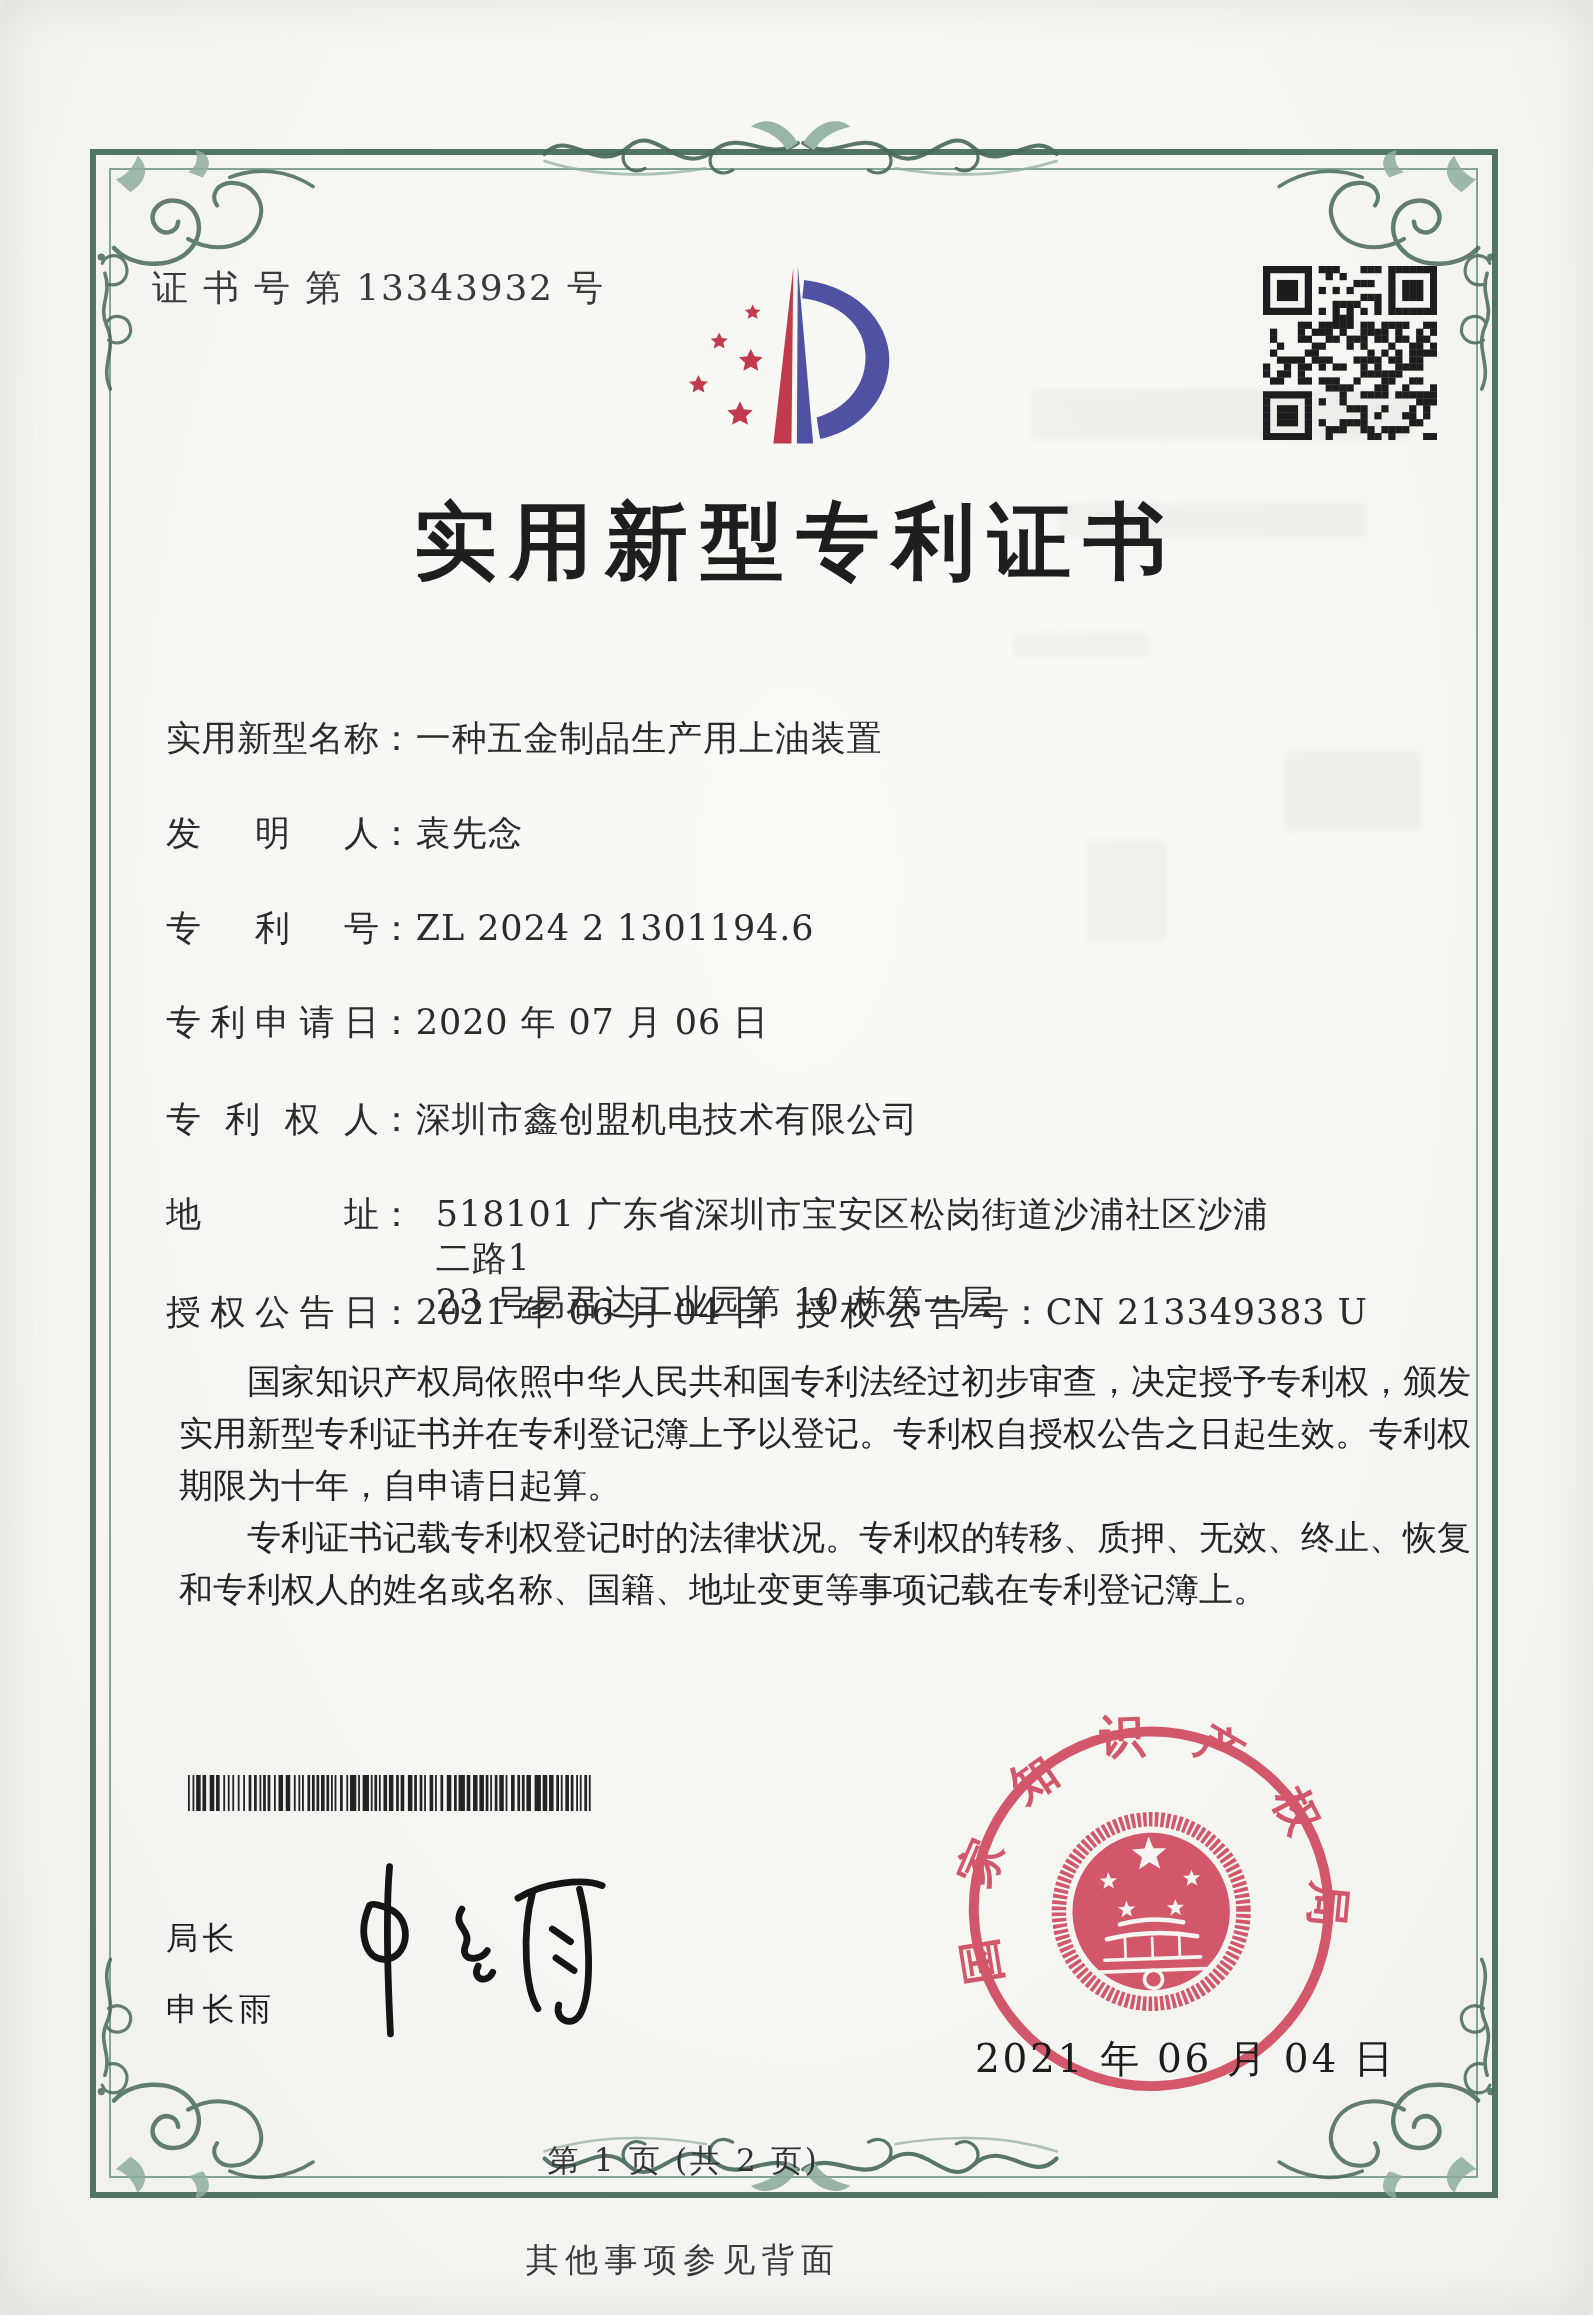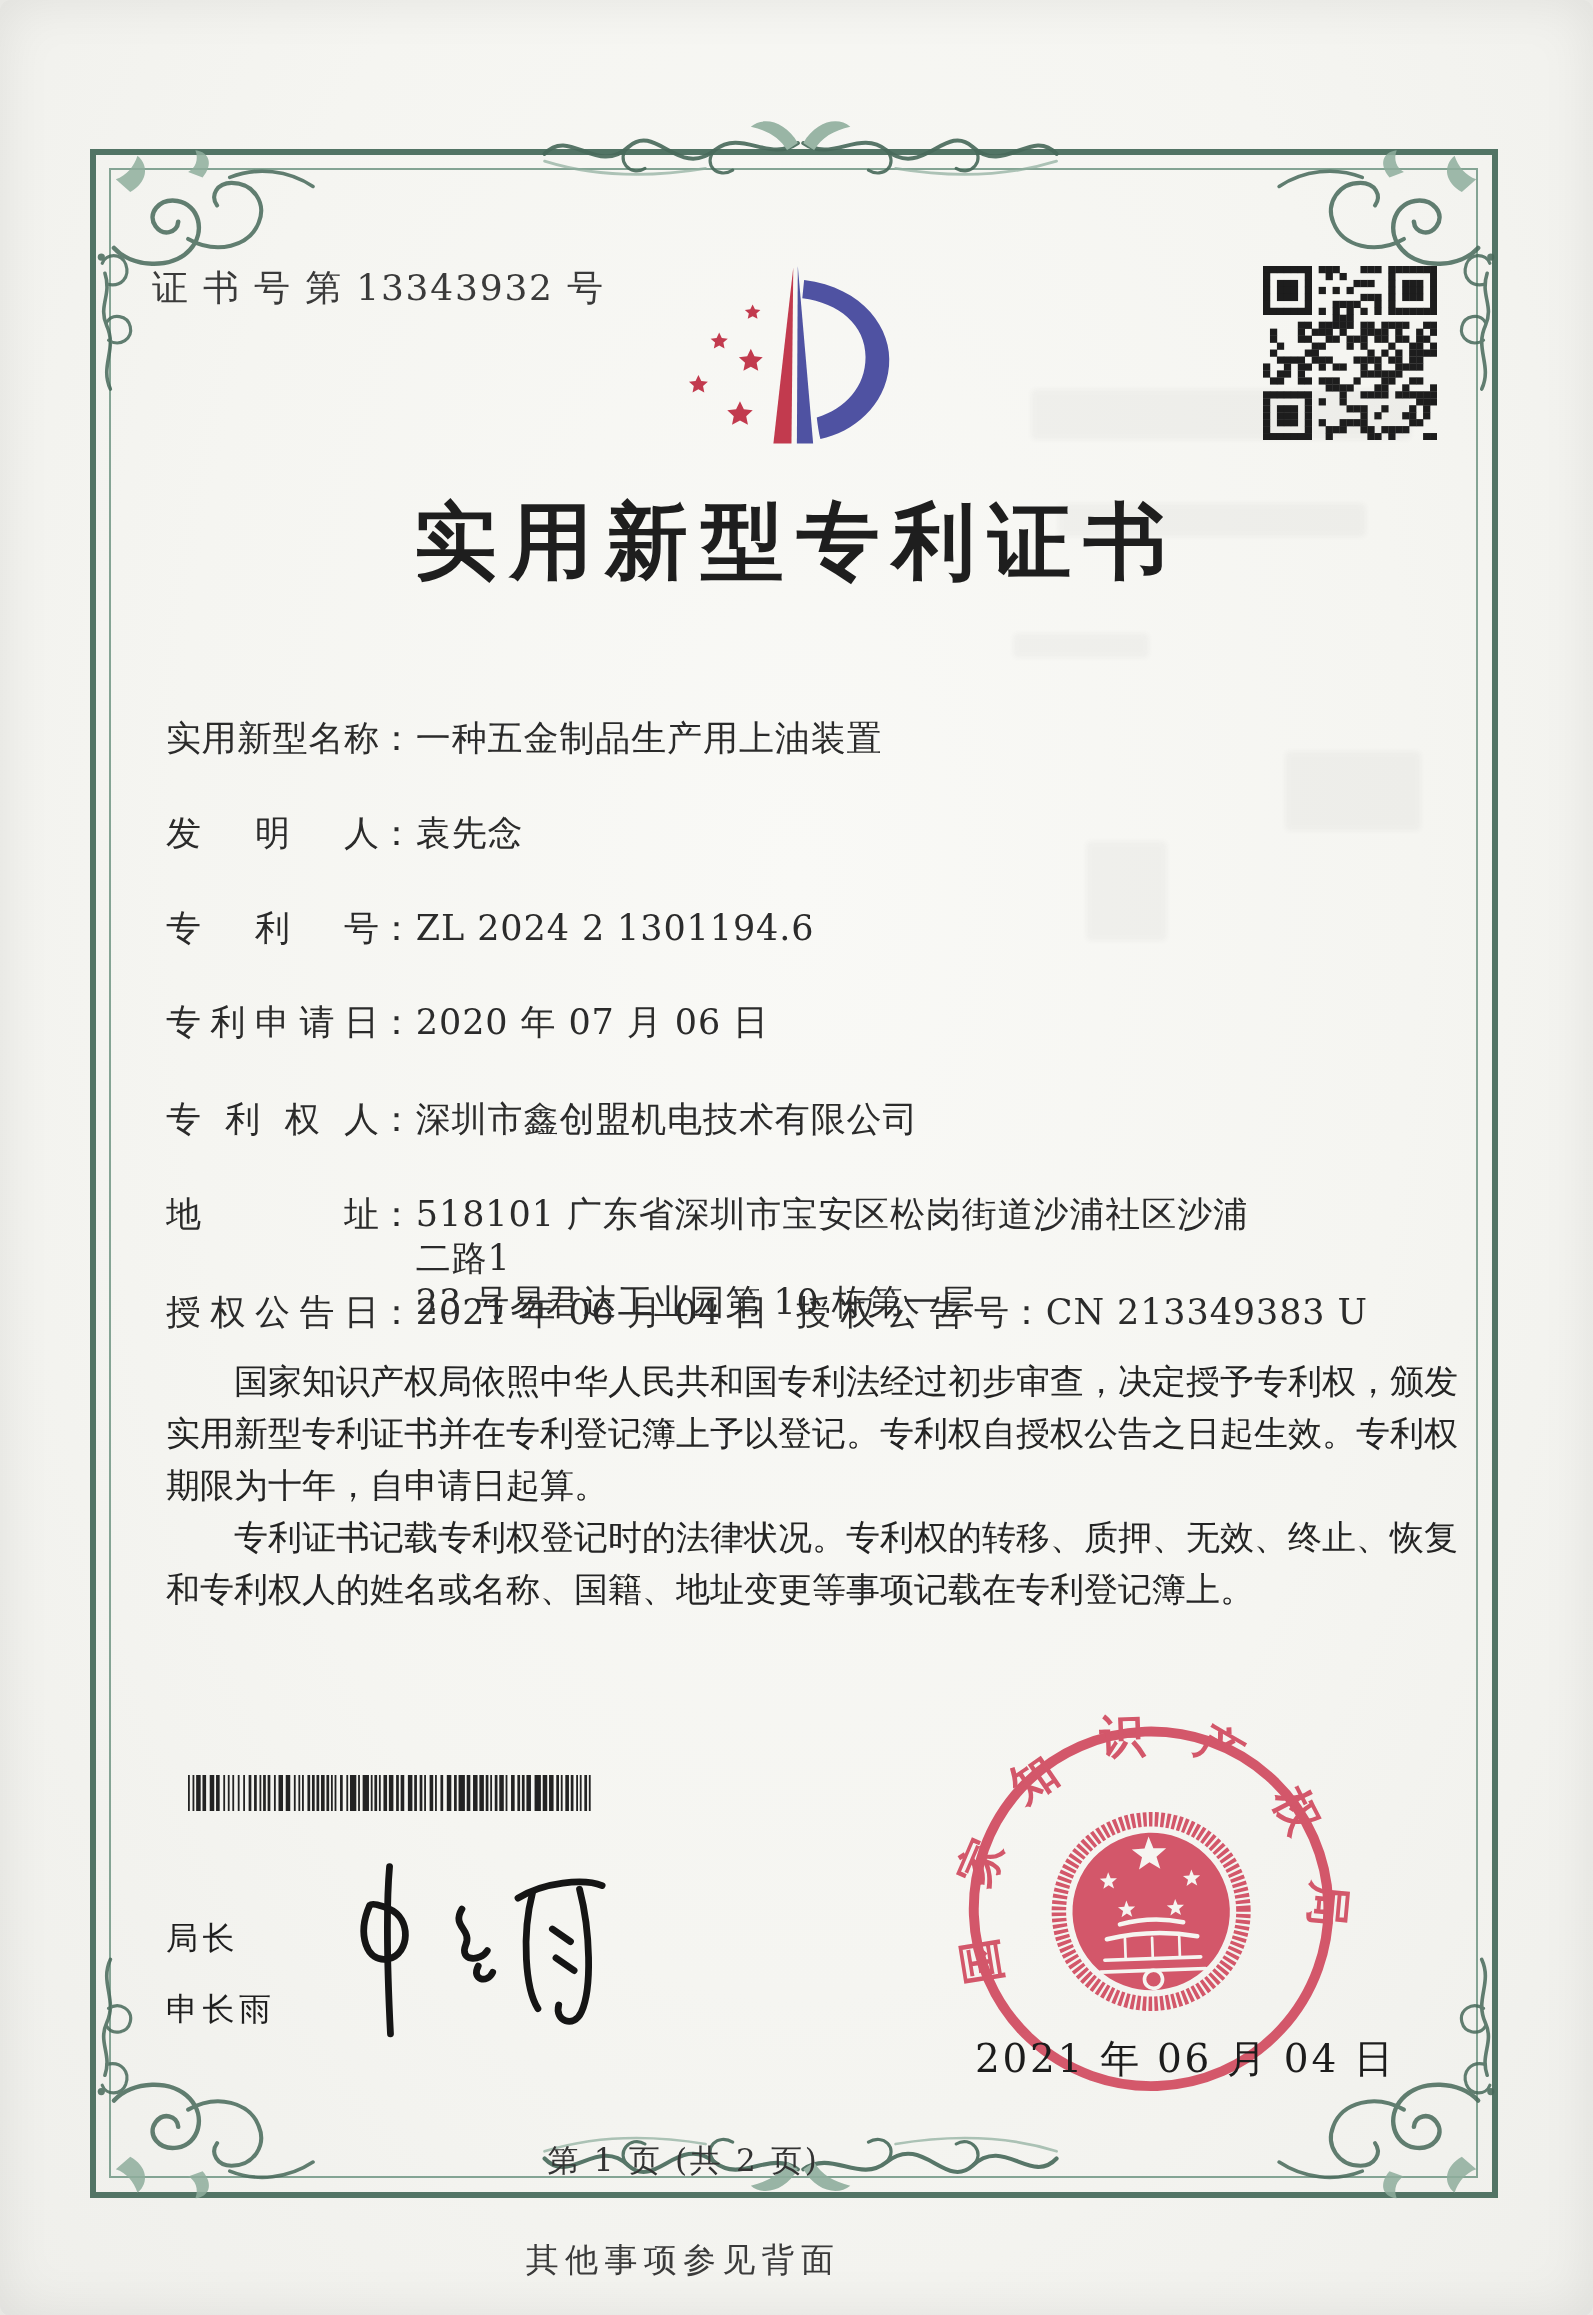--- a/index.html
+++ b/index.html
@@ -31,23 +31,23 @@
   .logo{position:absolute;left:665px;top:253px;width:271px;height:215px;}
   .qr{position:absolute;left:1263px;top:266px;width:174px;height:174px;}
   .title{position:absolute;left:50%;top:487px;transform:translateX(-50%);
     font-size:83px;font-weight:bold;letter-spacing:12.7px;white-space:nowrap;color:#1e1e1e;}
   
   .field-row{position:absolute;display:flex;align-items:flex-start;font-size:35px;line-height:45px;white-space:nowrap;}
   .justify-label{display:flex;justify-content:space-between;width:213px;}
   .fcolon{margin:0 1.8px 0 0;}
   .fvalue{letter-spacing:0.9px;}
   .addr-lines{white-space:normal;width:868px;}
-  .addr-lines div{line-height:44px;}
+  .addr-lines div{line-height:44px;margin-left:20px;}
   
-  .body-text{position:absolute;left:166px;top:1355px;width:1292px;font-size:34px;line-height:52px;text-align:justify;color:#242424;}
+  .body-text{position:absolute;left:179px;top:1355px;width:1292px;font-size:34px;line-height:52px;text-align:justify;color:#242424;}
   .body-text p{margin:0;text-indent:2em;}
   
   .barcode{position:absolute;left:188px;top:1775px;width:409px;height:36px;}
   .director{position:absolute;left:166px;top:1903px;font-size:32px;line-height:71px;letter-spacing:4.5px;color:#1f1f1f;}
   .signature{position:absolute;left:326px;top:1853px;width:299px;height:199px;}
   .seal{position:absolute;left:952px;top:1708px;width:398px;height:398px;}
   .seal-date{position:absolute;left:975px;top:2032px;font-size:39px;letter-spacing:2.7px;color:#1c1c1c;white-space:nowrap;z-index:6;}
   .footer-page{position:absolute;left:507px;top:2140px;width:353px;text-align:center;font-size:31px;letter-spacing:2.7px;color:#333;}
   .back-note{position:absolute;left:502px;top:2238px;width:362px;text-align:center;font-size:33px;letter-spacing:6.3px;color:#3a3a3a;}
   

